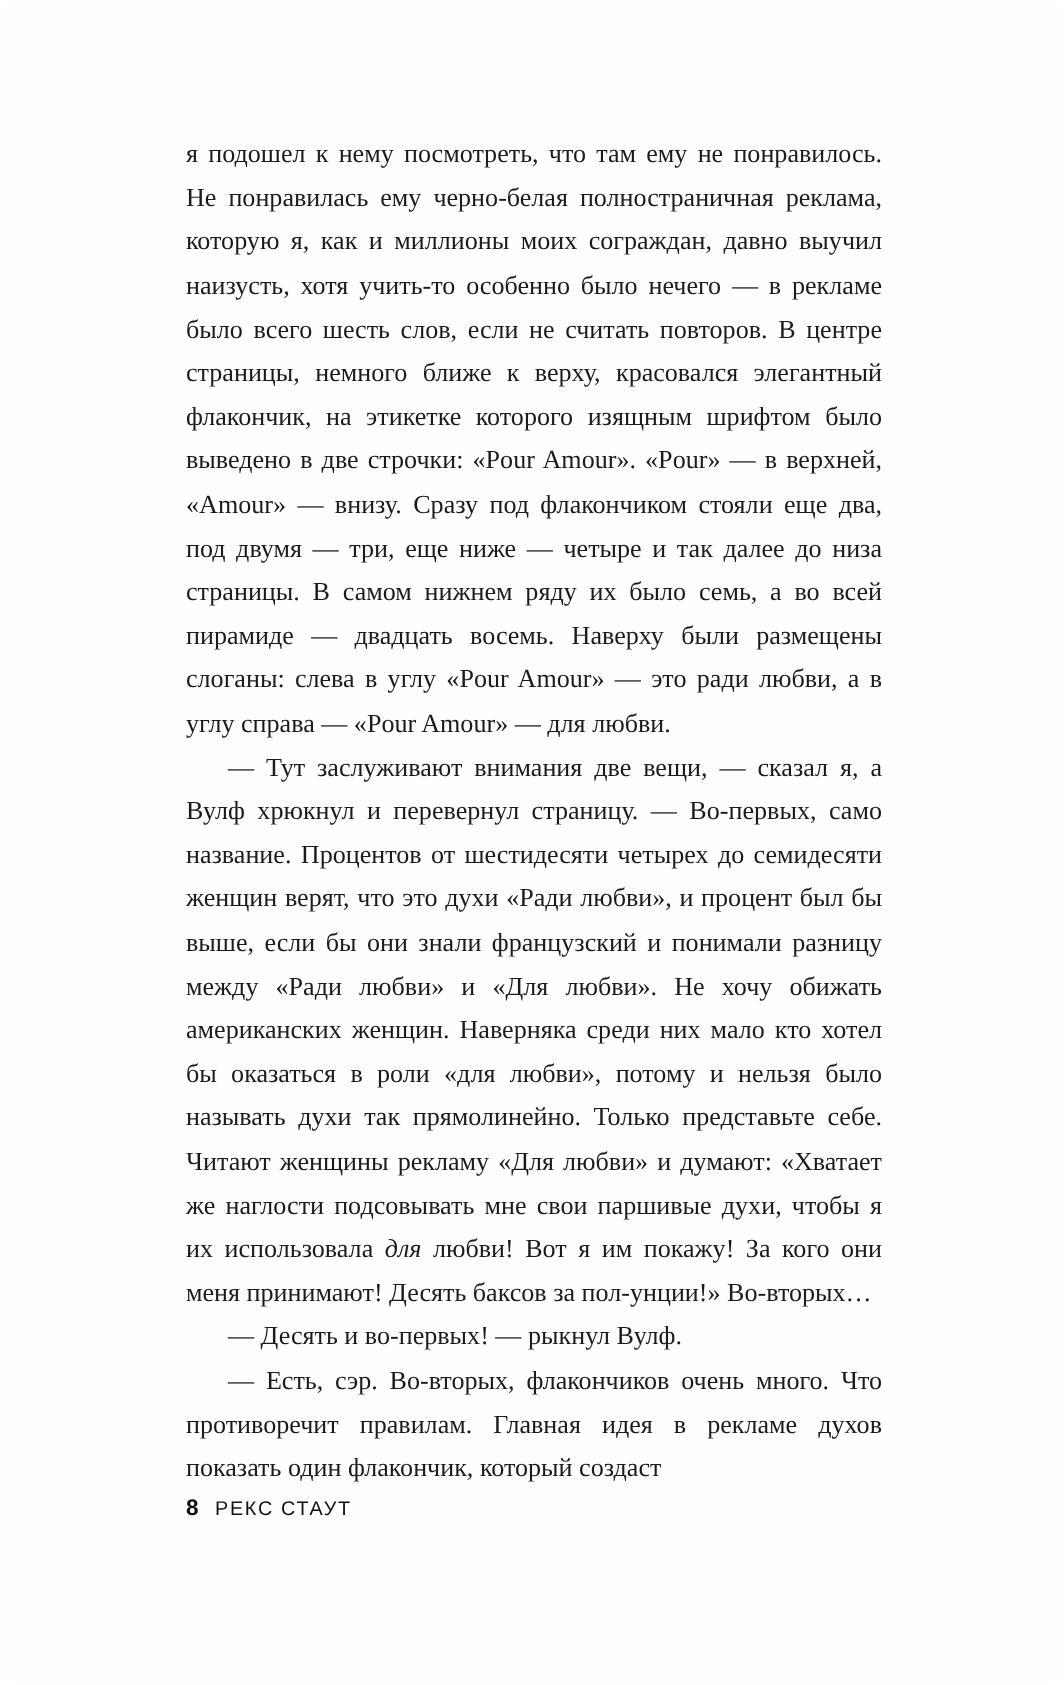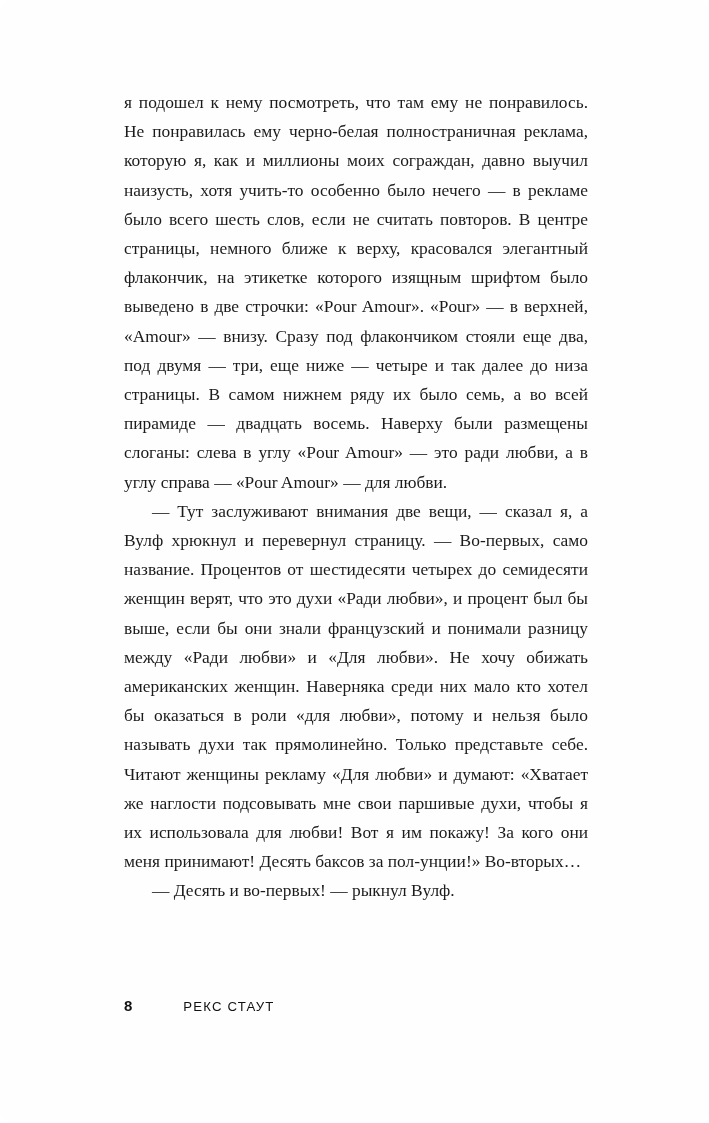--- a/index.html
+++ b/index.html
@@ -40,20 +40,21 @@
     color: #1b1b1b;
     font-family: "Liberation Serif", serif;
   }
   .para + .para {
     text-indent: 0;
   }
   .para.indent {
     text-indent: 28px;
   }
   .italic {
+    font-style: italic;
   }
   .footer {
     position: absolute;
     left: 124px;
     top: 997px;
     width: 470px;
     display: flex;
     align-items: baseline;
     gap: 11px;
   }
@@ -62,36 +63,36 @@
     font-weight: bold;
     font-size: 15px;
     color: #111111;
     letter-spacing: 0px;
   }
   .running-head {
     font-family: "Liberation Sans", sans-serif;
     font-size: 13.2px;
     letter-spacing: 1.15px;
     color: #111111;
-    margin-left: 40px;
   }
 </style>
 </head>
 <body>
 
 <div class="page">
 
   <div class="text-column">
 
     <p class="para">я подошел к нему посмотреть, что там ему не понравилось. Не понравилась ему черно-белая полностраничная реклама, которую я, как и миллионы моих сограждан, давно выучил наизусть, хотя учить-то особенно было нечего — в рекламе было всего шесть слов, если не считать повторов. В центре страницы, немного ближе к верху, красовался элегантный флакончик, на этикетке которого изящным шрифтом было выведено в две строчки: «Pour Amour». «Pour» — в верхней, «Amour» — внизу. Сразу под флакончиком стояли еще два, под двумя — три, еще ниже — четыре и так далее до низа страницы. В самом нижнем ряду их было семь, а во всей пирамиде — двадцать восемь. Наверху были размещены слоганы: слева в углу «Pour Amour» — это ради любви, а в углу справа — «Pour Amour» — для любви.</p>
 
     <p class="para indent"><span>— Тут заслуживают внимания две вещи, — сказал я, а Вулф хрюкнул и перевернул страницу. — Во-первых, само название. Процентов от шестидесяти четырех до семидесяти женщин верят, что это духи «Ради любви», и процент был бы выше, если бы они знали французский и понимали разницу между «Ради любви» и «Для любви». Не хочу обижать американских женщин. Наверняка среди них мало кто хотел бы оказаться в роли «для любви», потому и нельзя было называть духи так прямолинейно. Только представьте себе. Читают женщины рекламу «Для любви» и думают: «Хватает же наглости подсовывать мне свои паршивые духи, чтобы я их использовала </span><span class="italic">для</span><span> любви! Вот я им покажу! За кого они меня принимают! Десять баксов за пол-унции!» Во-вторых…</span></p>
 
     <p class="para indent">— Десять и во-первых! — рыкнул Вулф.</p>
 
+    <p class="para indent">— Есть, сэр. Во-вторых, флакончиков очень много. Что противоречит правилам. Главная идея в рекламе духов показать один флакончик, который создаст</p>
 
   </div>
 
   <div class="footer">
     <span class="folio">8</span>
     <span class="running-head">РЕКС СТАУТ</span>
   </div>
 
 </div>
 

